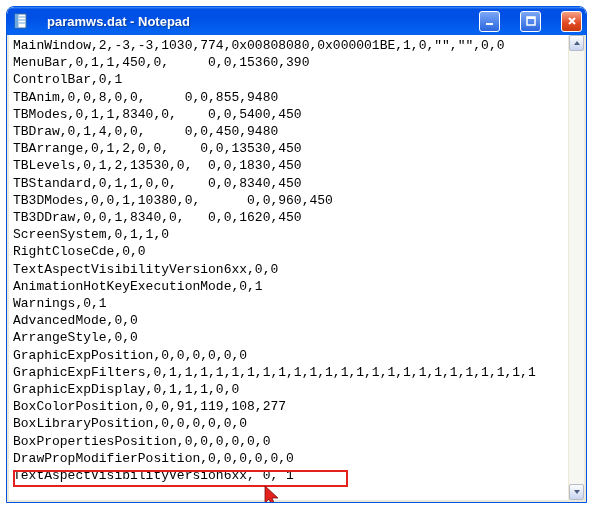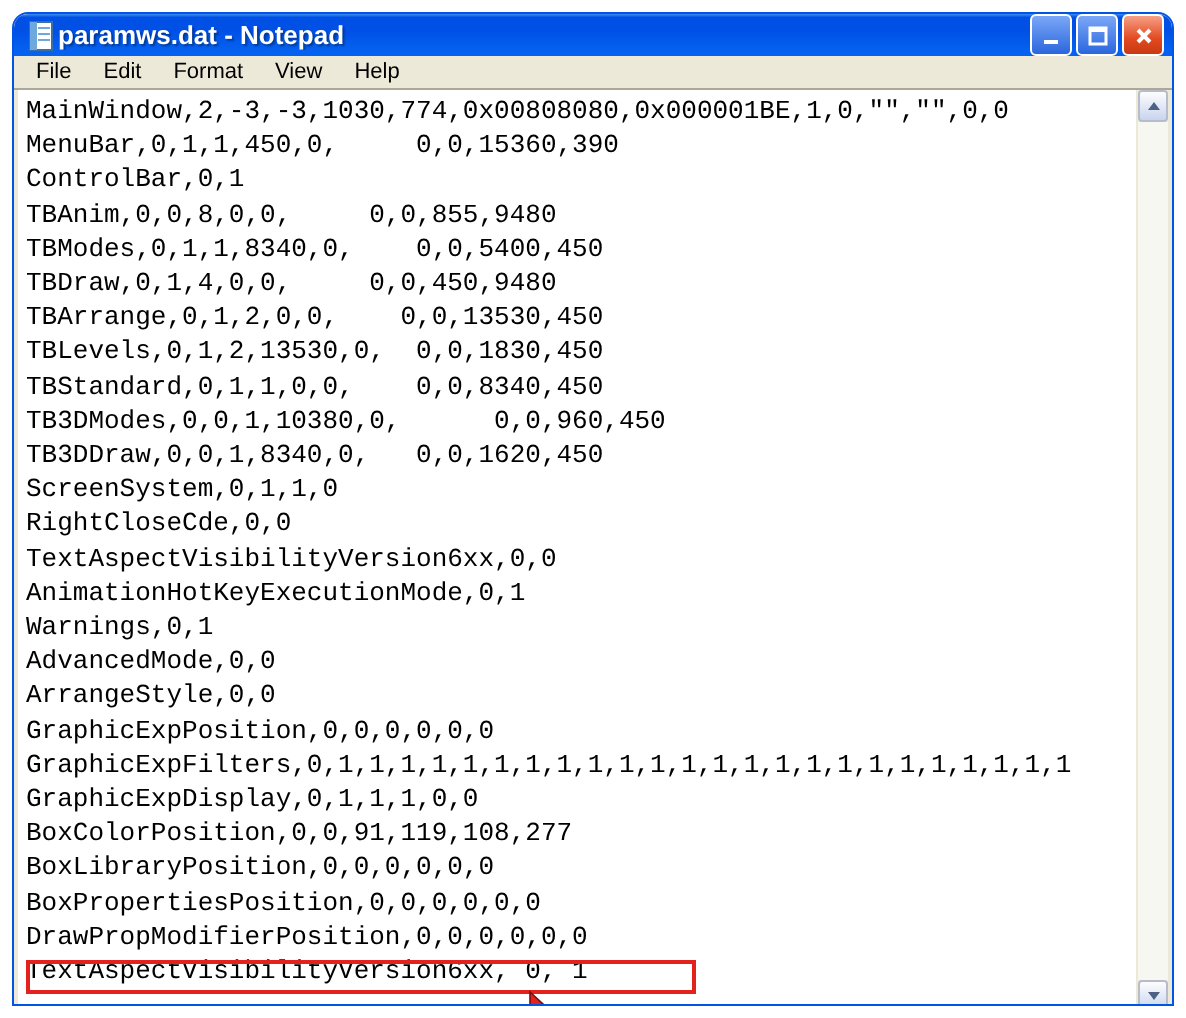--- a/index.html
+++ b/index.html
@@ -30,21 +30,21 @@
   .titlebar {
     height: 28px;
     background: linear-gradient(to bottom, #3f8cf3 0%, #0050e6 8%, #0050e6 40%, #0562f0 88%, #0562f0 100%);
     display: flex;
     align-items: center;
     padding: 0 4px 0 6px;
     color: #fff;
     font-weight: bold;
     font-size: 13px;
     border-radius: 7px 7px 0 0;
-    gap: 0;
+    gap: 18px;
   }
   .titlebar .app-icon {
     width: 16px; height: 16px;
     display: inline-flex; align-items:center; justify-content:center;
   }
   .titlebar .title-text {
     flex: 1;
     text-shadow: 1px 1px 1px rgba(0,0,0,.35);
     white-space: nowrap; overflow: hidden;
   }
@@ -150,27 +150,20 @@
           <rect x="1" y="1" width="8" height="2" fill="#fff"></rect>
         </svg>
     </span>
     <span class="winbtn close">
       <svg width="10" height="10">
           <path d="M2 2 L8 8 M8 2 L2 8" stroke="#fff" stroke-width="2"></path>
         </svg>
     </span>
   </div>
 
-  <div class="menubar">
-    <span class="mitem">File</span>
-    <span class="mitem">Edit</span>
-    <span class="mitem">Format</span>
-    <span class="mitem">View</span>
-    <span class="mitem">Help</span>
-  </div>
 
   <div class="client">
     <div class="textarea" id="textarea">MainWindow,2,-3,-3,1030,774,0x00808080,0x000001BE,1,0,"","",0,0
 MenuBar,0,1,1,450,0,     0,0,15360,390
 ControlBar,0,1
 TBAnim,0,0,8,0,0,     0,0,855,9480
 TBModes,0,1,1,8340,0,    0,0,5400,450
 TBDraw,0,1,4,0,0,     0,0,450,9480
 TBArrange,0,1,2,0,0,    0,0,13530,450
 TBLevels,0,1,2,13530,0,  0,0,1830,450

